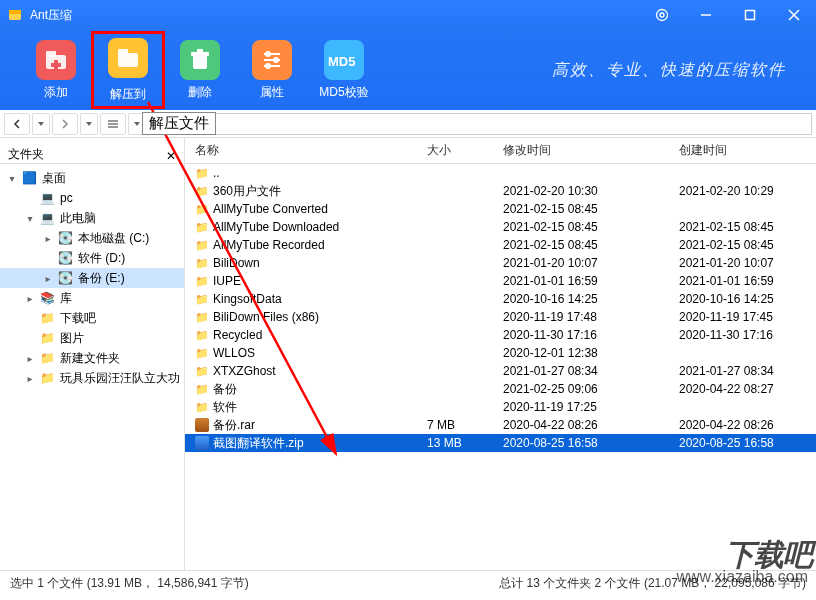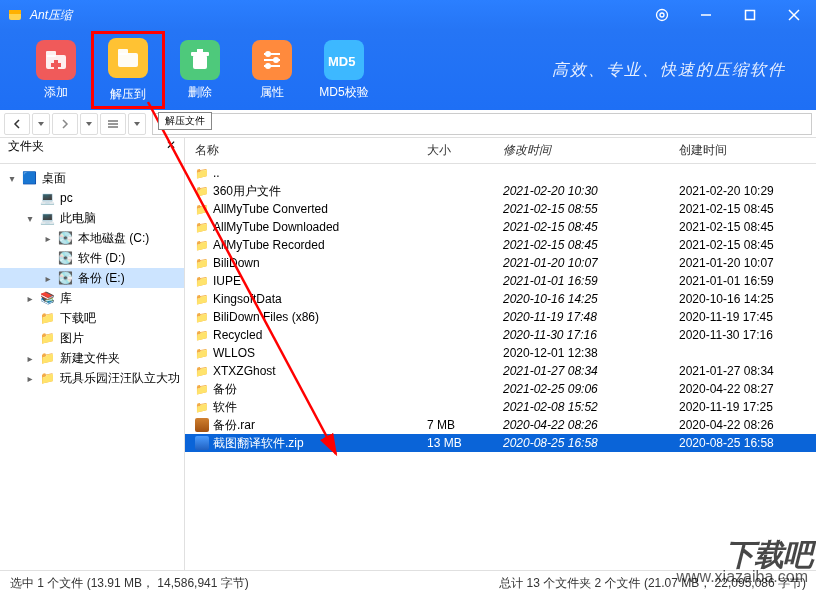--- a/index.html
+++ b/index.html
@@ -1,56 +1,56 @@
 <!DOCTYPE html>
 <html><head>
 <meta charset="utf-8">
 <style>
 * { margin: 0; padding: 0; box-sizing: border-box; font-family: "Microsoft YaHei", "Segoe UI", Arial, sans-serif; }
 body { width: 816px; height: 600px; background: #fff; overflow: hidden; position: relative; }
 
 
 .titlebar { height: 30px; background: linear-gradient(to bottom, #2B7FFF, #2575F5); display: flex; align-items: center; color: #fff; font-size: 12px; }
 .titlebar .app-icon { width: 18px; height: 18px; margin: 0 6px; display:flex; align-items:center; justify-content:center; }
-.titlebar .title { flex: 1; font-style: italic; }
+.titlebar .title { flex: 1; }
 .titlebar .win-btn { width: 44px; height: 30px; display: flex; align-items: center; justify-content: center; }
 .titlebar .win-btn svg { stroke: #fff; }
 
 
 .toolbar { height: 80px; background: linear-gradient(to bottom, #2575F5, #1E6FF5); display: flex; align-items: center; padding-left: 20px; position: relative; }
 .tool-btn { width: 72px; height: 76px; display: flex; flex-direction: column; align-items: center; justify-content: center; color: #fff; font-size: 12px; gap: 4px; }
 .tool-btn .icon-wrap { width: 40px; height: 40px; border-radius: 8px; display: flex; align-items: center; justify-content: center; }
 .tool-btn.highlight { outline: 3px solid #FF0000; outline-offset: -2px; gap: 8px; }
 .tagline { position: absolute; right: 30px; color: #E8F0FF; font-size: 16px; font-style: italic; font-family: "KaiTi","STKaiti",serif; letter-spacing: 2px;}
 
 
 .navbar { height: 28px; border-bottom: 1px solid #e0e0e0; display: flex; align-items: center; padding: 0 4px; gap: 2px; position: relative; }
 .nav-btn { width: 26px; height: 22px; border: 1px solid #ddd; background:#fff; display:flex; align-items:center; justify-content:center; border-radius:2px;}
 .nav-btn.small { width: 18px; }
 .addr-input { flex: 1; height: 22px; border: 1px solid #ccc; padding: 0 6px; font-size: 12px; margin-left: 4px;}
-.tooltip { position: absolute; left: 142px; top: 2px; background: #fff; border: 1px solid #888; padding: 1px 6px; font-size: 10px; z-index: 50; margin-left: 16px; }
+.tooltip { position: absolute; left: 142px; top: 2px; background: #fff; border: 1px solid #888; padding: 1px 6px; font-size: 15px; z-index: 50; }
 
 
 .main { display: flex; height: 432px; }
 .sidebar { width: 200px; border-right: 1px solid #e0e0e0; display: flex; flex-direction: column; }
-.sidebar-head { height: 26px; background: #fff; border-bottom: 1px solid #e0e0e0; display: flex; align-items: flex-start; font-size: 12px; padding: 0 8px; }
+.sidebar-head { height: 26px; background: #fff; border-bottom: 1px solid #e0e0e0; display: flex; align-items: flex-end; font-size: 12px; padding: 0 8px; }
 .sidebar-head .close { margin-left: auto; cursor: pointer; }
 .tree { flex: 1; overflow: auto; font-size: 12px; padding: 4px 0; }
 .tree-item { display: flex; align-items: center; height: 20px; padding-right: 4px; white-space: nowrap; }
 .tree-item.selected { background: #CCE4FF; }
 .tree-arrow { width: 12px; text-align: center; color: #666; font-size: 10px; }
 .tree-icon { width: 16px; height: 16px; margin: 0 4px; display: inline-flex; align-items:center; justify-content:center; font-size:12px;}
 
 
 .list { flex: 1; display: flex; flex-direction: column; }
 .list-head { height: 26px; border-bottom: 1px solid #e0e0e0; display: flex; font-size: 12px; color: #333; }
 .list-head div { padding: 4px 10px; border-right: 1px solid transparent; }
 .col-name { width: 232px; }
 .col-size { width: 76px; text-align: left; padding-right: 16px !important; }
-.col-mod { width: 176px; font-style: italic; }
+.col-mod { width: 176px; }
 .col-create { width: 176px; }
 .col-note { flex: 1; }
 .rows { flex: 1; overflow: auto; font-size: 12px; }
 .row { display: flex; height: 18px; align-items: center; }
 .row.selected { background: #0A64D8; color: #fff; }
 .row .cell { padding: 0 10px; overflow: hidden; text-overflow: ellipsis; white-space: nowrap; }
 .row .col-name { display: flex; align-items: center; gap: 4px; }
 .file-icon { width: 14px; height: 14px; display:inline-flex; align-items:center;justify-content:center; font-size:11px;}
 .folder-ico { color: #F6B73C; }
 .rar-ico { background: linear-gradient(#d08030,#a05010); width:14px; height:14px; border-radius:2px;}
@@ -288,21 +288,20 @@
           <div class="cell col-mod">2021-02-20 10:30</div>
           <div class="cell col-create">2021-02-20 10:29</div>
           <div class="cell col-note"></div>
         </div>
         <div class="row">
           <div class="cell col-name">
             <span class="file-icon folder-ico">📁</span>
             <span>AllMyTube Converted</span>
           </div>
           <div class="cell col-size"></div>
-          <div class="cell col-mod">2021-02-15 08:55</div>
           <div class="cell col-create">2021-02-15 08:45</div>
           <div class="cell col-note"></div>
         </div>
         <div class="row">
           <div class="cell col-name">
             <span class="file-icon folder-ico">📁</span>
             <span>AllMyTube Downloaded</span>
           </div>
           <div class="cell col-size"></div>
           <div class="cell col-mod">2021-02-15 08:45</div>
@@ -397,21 +396,20 @@
           <div class="cell col-mod">2021-02-25 09:06</div>
           <div class="cell col-create">2020-04-22 08:27</div>
           <div class="cell col-note"></div>
         </div>
         <div class="row">
           <div class="cell col-name">
             <span class="file-icon folder-ico">📁</span>
             <span>软件</span>
           </div>
           <div class="cell col-size"></div>
-          <div class="cell col-mod">2021-02-08 15:52</div>
           <div class="cell col-create">2020-11-19 17:25</div>
           <div class="cell col-note"></div>
         </div>
         <div class="row">
           <div class="cell col-name">
             <span class="file-icon">
               <span class="rar-ico"></span>
             </span>
             <span>备份.rar</span>
           </div>

